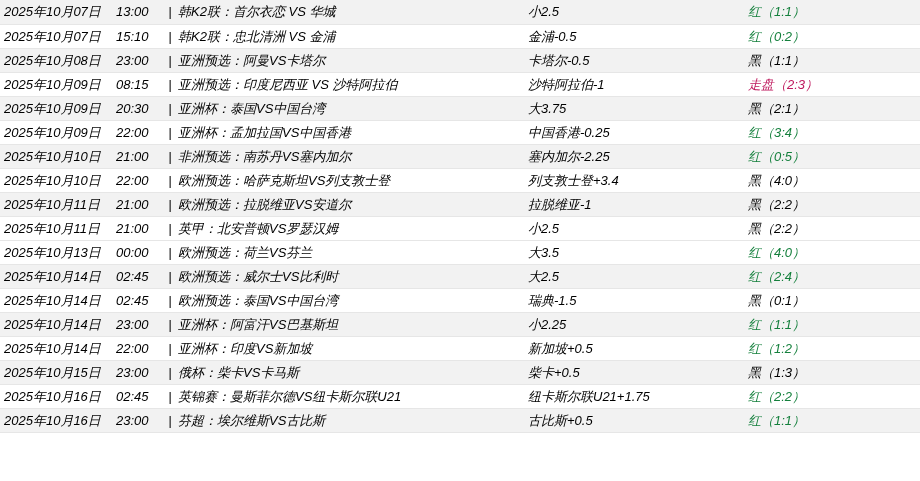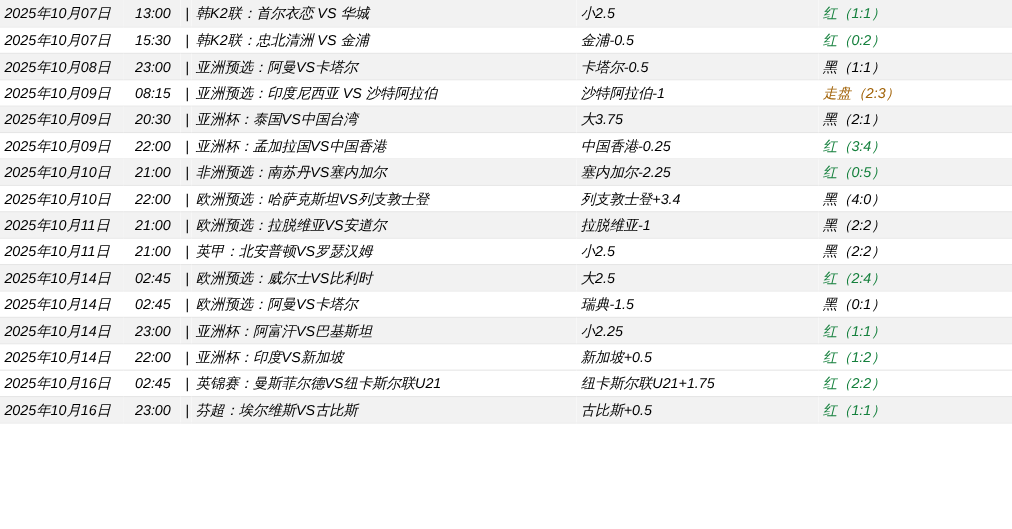--- a/index.html
+++ b/index.html
@@ -40,29 +40,29 @@
     background: #ffffff;
   }
   col.c-date  { width: 112px; }
   col.c-time  { width: 52px; }
   col.c-sep   { width: 10px; }
   col.c-info  { width: 350px; }
   col.c-hand  { width: 220px; }
   col.c-res   { width: 176px; }
 
   td.date-cell { letter-spacing: 0px; }
-  td.time-cell { text-align: center; padding-left: 4px; }
+  td.time-cell { text-align: left; padding-left: 4px; }
   td.sep-cell  { text-align: center; padding: 0; color: #000; }
   td.info-cell { padding-left: 2px; }
   td.hand-cell { padding-left: 6px; }
   td.res-cell  { padding-left: 6px; }
 
   .res-red   { color: #15803d; }
   .res-black { color: #000000; margin-left: 20px; }
-  .res-cyan  { color: #a16207; }
+  .res-cyan  { color: #be185d; }
 </style>
 </head>
 <body>
 
 <table class="match-table">
   <colgroup>
     <col class="c-date">
     <col class="c-time">
     <col class="c-sep">
     <col class="c-info">
@@ -73,21 +73,21 @@
       <tr class="row-alt">
         <td class="date-cell">2025年10月07日</td>
         <td class="time-cell">13:00</td>
         <td class="sep-cell">|</td>
         <td class="info-cell">韩K2联：首尔衣恋 VS 华城</td>
         <td class="hand-cell">小2.5</td>
         <td class="res-cell res-red">红（1:1）</td>
       </tr>
       <tr class="row-plain">
         <td class="date-cell">2025年10月07日</td>
-        <td class="time-cell">15:30</td>
+        <td class="time-cell">15:10</td>
         <td class="sep-cell">|</td>
         <td class="info-cell">韩K2联：忠北清洲 VS 金浦</td>
         <td class="hand-cell">金浦-0.5</td>
         <td class="res-cell res-red">红（0:2）</td>
       </tr>
       <tr class="row-alt">
         <td class="date-cell">2025年10月08日</td>
         <td class="time-cell">23:00</td>
         <td class="sep-cell">|</td>
         <td class="info-cell">亚洲预选：阿曼VS卡塔尔</td>
@@ -143,52 +143,68 @@
         <td class="res-cell res-black">黑（2:2）</td>
       </tr>
       <tr class="row-plain">
         <td class="date-cell">2025年10月11日</td>
         <td class="time-cell">21:00</td>
         <td class="sep-cell">|</td>
         <td class="info-cell">英甲：北安普顿VS罗瑟汉姆</td>
         <td class="hand-cell">小2.5</td>
         <td class="res-cell res-black">黑（2:2）</td>
       </tr>
+      <tr class="row-plain">
+        <td class="date-cell">2025年10月13日</td>
+        <td class="time-cell">00:00</td>
+        <td class="sep-cell">|</td>
+        <td class="info-cell">欧洲预选：荷兰VS芬兰</td>
+        <td class="hand-cell">大3.5</td>
+        <td class="res-cell res-red">红（4:0）</td>
+      </tr>
       <tr class="row-alt">
         <td class="date-cell">2025年10月14日</td>
         <td class="time-cell">02:45</td>
         <td class="sep-cell">|</td>
         <td class="info-cell">欧洲预选：威尔士VS比利时</td>
         <td class="hand-cell">大2.5</td>
         <td class="res-cell res-red">红（2:4）</td>
       </tr>
       <tr class="row-plain">
         <td class="date-cell">2025年10月14日</td>
         <td class="time-cell">02:45</td>
         <td class="sep-cell">|</td>
-        <td class="info-cell">欧洲预选：阿曼VS卡塔尔</td>
+        <td class="info-cell">欧洲预选：泰国VS中国台湾</td>
         <td class="hand-cell">瑞典-1.5</td>
         <td class="res-cell res-black">黑（0:1）</td>
       </tr>
       <tr class="row-alt">
         <td class="date-cell">2025年10月14日</td>
         <td class="time-cell">23:00</td>
         <td class="sep-cell">|</td>
         <td class="info-cell">亚洲杯：阿富汗VS巴基斯坦</td>
         <td class="hand-cell">小2.25</td>
         <td class="res-cell res-red">红（1:1）</td>
       </tr>
       <tr class="row-plain">
         <td class="date-cell">2025年10月14日</td>
         <td class="time-cell">22:00</td>
         <td class="sep-cell">|</td>
         <td class="info-cell">亚洲杯：印度VS新加坡</td>
         <td class="hand-cell">新加坡+0.5</td>
         <td class="res-cell res-red">红（1:2）</td>
       </tr>
+      <tr class="row-alt">
+        <td class="date-cell">2025年10月15日</td>
+        <td class="time-cell">23:00</td>
+        <td class="sep-cell">|</td>
+        <td class="info-cell">俄杯：柴卡VS卡马斯</td>
+        <td class="hand-cell">柴卡+0.5</td>
+        <td class="res-cell res-black">黑（1:3）</td>
+      </tr>
       <tr class="row-plain">
         <td class="date-cell">2025年10月16日</td>
         <td class="time-cell">02:45</td>
         <td class="sep-cell">|</td>
         <td class="info-cell">英锦赛：曼斯菲尔德VS纽卡斯尔联U21</td>
         <td class="hand-cell">纽卡斯尔联U21+1.75</td>
         <td class="res-cell res-red">红（2:2）</td>
       </tr>
       <tr class="row-alt">
         <td class="date-cell">2025年10月16日</td>

